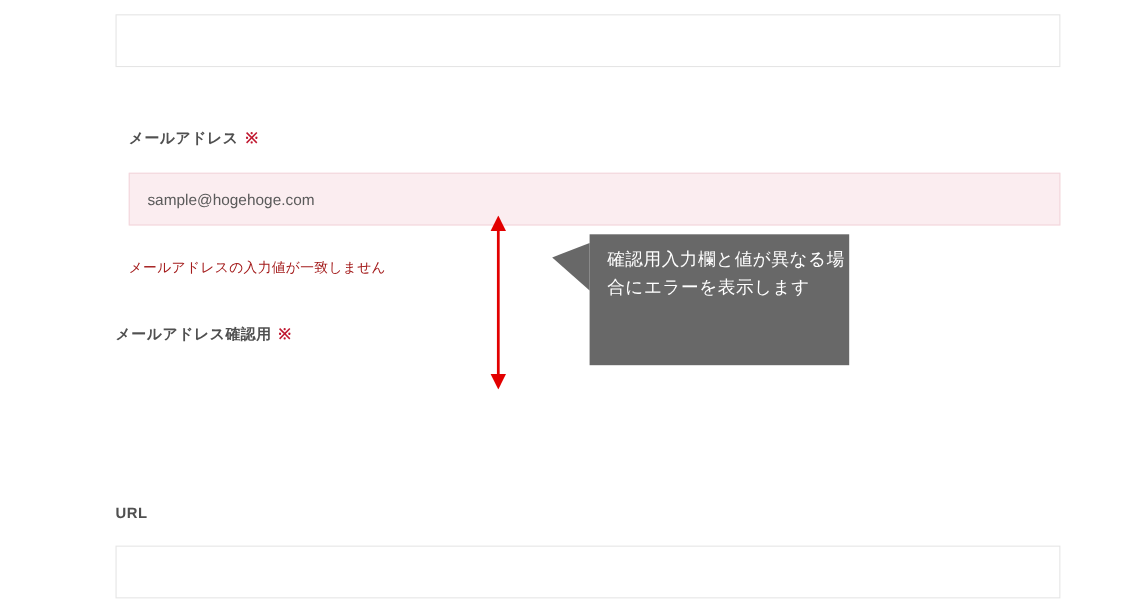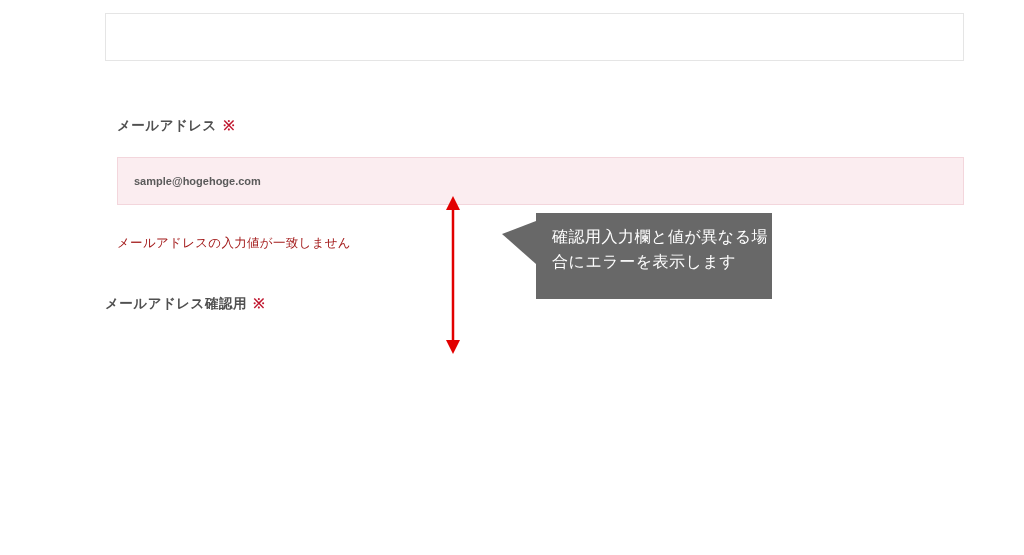--- a/index.html
+++ b/index.html
@@ -36,23 +36,22 @@
       margin-left: 2px;
     }
     .input-box {
       width: 100%;
       height: 48px;
       border: 1px solid #e5e5e5;
       background: #ffffff;
       display: flex;
       align-items: center;
       padding: 0 16px;
-      font-size: 11px;
+      font-size: 14px;
       color: #5a5a5a;
-      font-weight: bold;
     }
     .input-box.error-box {
       background: #fbedf0;
       border-color: #f3d6dc;
     }
     .error-msg {
       color: #a31a1a;
       font-size: 12.5px;
       letter-spacing: .3px;
       margin-top: 30px;
@@ -61,21 +60,21 @@
     #box-top    { position: absolute; top: 13px; left:0; right:0; }
     #field-email        { position: absolute; top: 116px; left:12px; right:0; }
     #field-email-confirm{ position: absolute; top: 294px; left:0; right:5px; }
     #field-url          { position: absolute; top: 459px; left:0; right:0; }
     
     .callout {
       position: absolute;
       top: 213px;
       left: 431px;
       width: 236px;
-      height: 86px;
+      height: 119px;
       background: #686868;
       color: #ffffff;
       font-size: 16px;
       line-height: 1.55;
       padding: 12px 3px 10px 16px;
       letter-spacing: .5px;
     }
     .callout-arrow {
       position: absolute;
       left: -34px;
@@ -111,20 +110,26 @@
     <div class="error-msg">メールアドレスの入力値が一致しません</div>
   </div>
 
   <div id="field-email-confirm" class="field">
     <div class="label-row">
       <span>メールアドレス確認用</span>
       <span class="req">※</span>
     </div>
   </div>
 
+  <div id="field-url" class="field">
+    <div class="label-row">
+      <span>URL</span>
+    </div>
+    <div class="input-box"></div>
+  </div>
 
   <svg class="red-arrow" viewBox="0 0 18 158">
     <line x1="9" y1="8" x2="9" y2="150" stroke="#e20000" stroke-width="2.5"></line>
     <polygon points="9,0 2,14 16,14" fill="#e20000"></polygon>
     <polygon points="9,158 2,144 16,144" fill="#e20000"></polygon>
   </svg>
 
   <div class="callout">
     <div class="callout-arrow"></div>
     <div>確認用入力欄と値が異なる場合にエラーを表示します</div>

